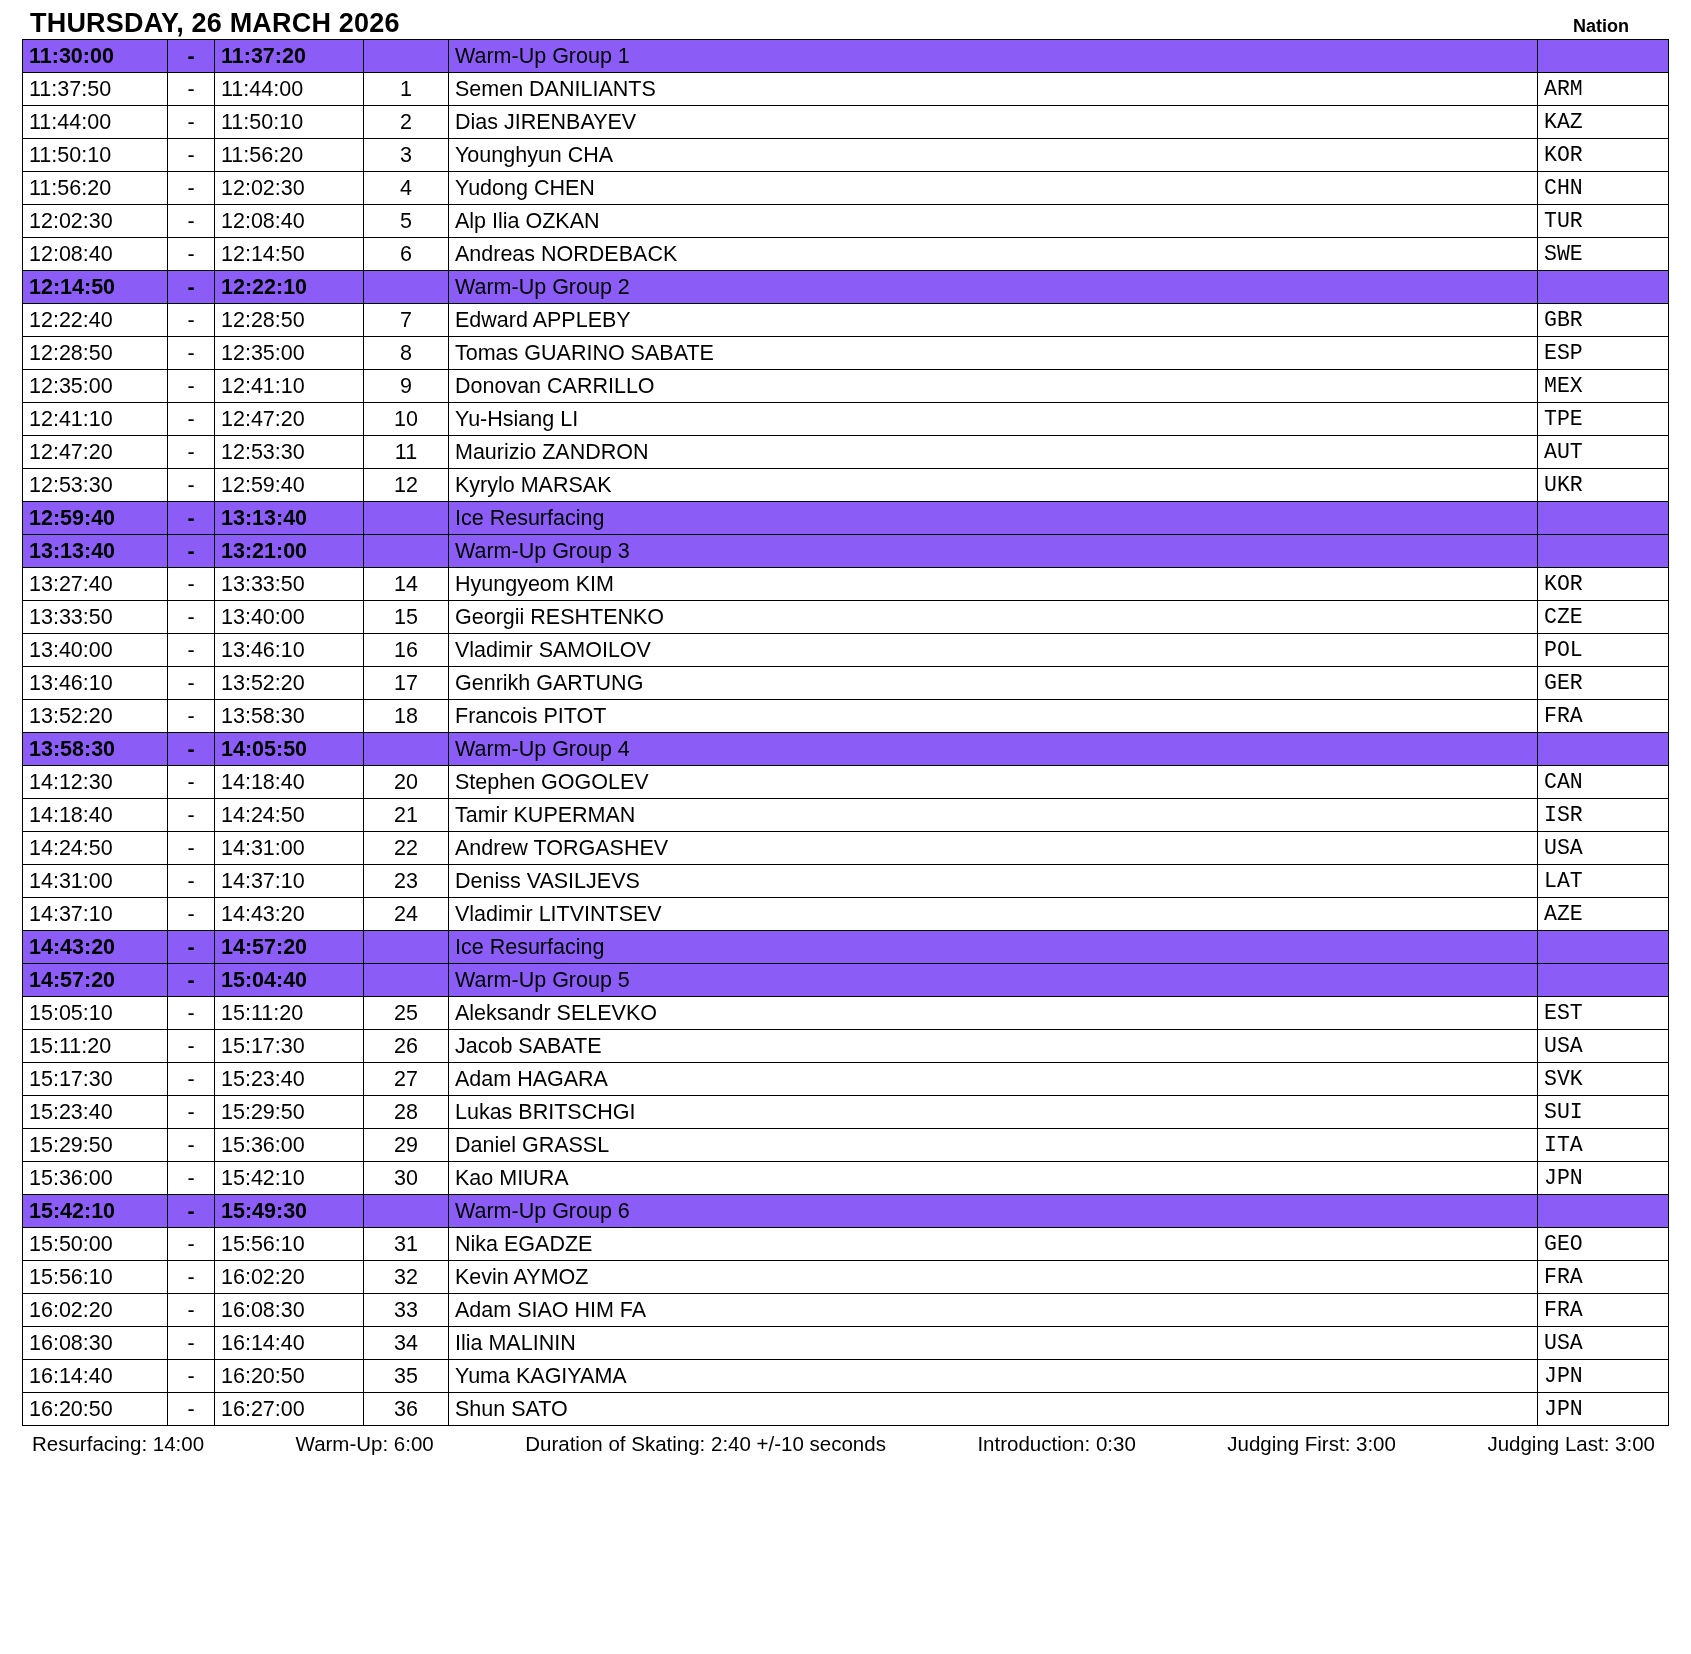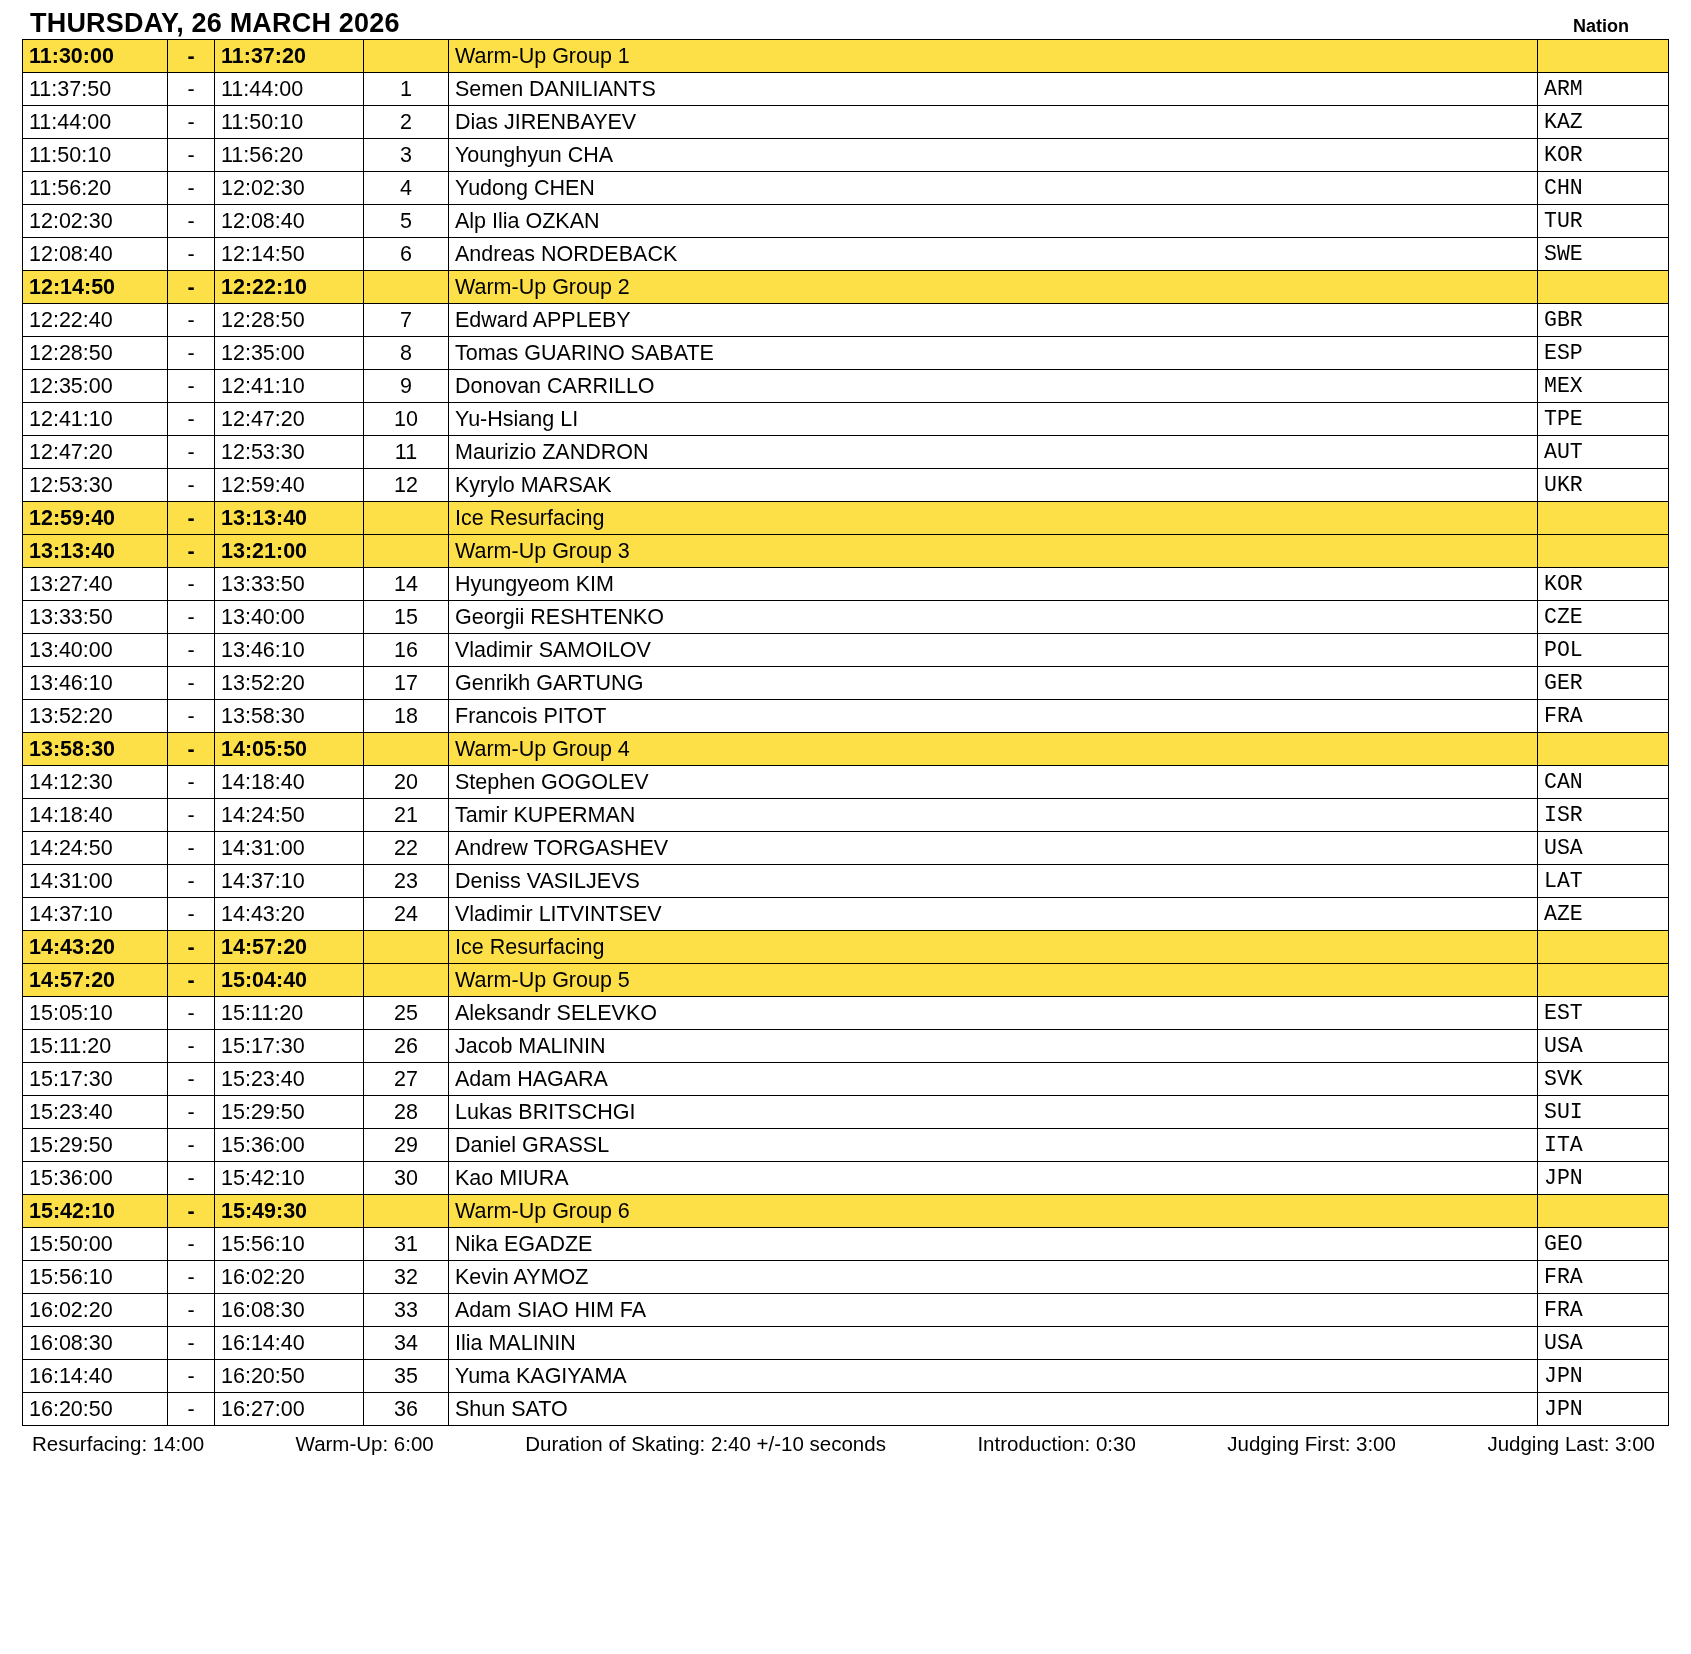--- a/index.html
+++ b/index.html
@@ -47,21 +47,21 @@
     white-space: nowrap;
     overflow: hidden;
   }
   .c-start { width: 132px; text-align: left; padding-left: 12px; }
   .c-dash  { width: 34px; text-align: center; }
   .c-end   { width: 136px; text-align: left; padding-left: 12px; }
   .c-num   { width: 72px; text-align: center; }
   .c-name  { text-align: left; padding-left: 16px; }
   .c-nation{ width: 118px; text-align: left; padding-left: 12px; font-family: Liberation Mono, monospace; }
   tr.group-row td {
-    background: #fde047;
+    background: #8b5cf6;
     font-weight: bold;
     margin-left: 21px;
   }
   tr.group-row td.c-name {
     font-weight: normal;
   }
   .footer {
     display: flex;
     justify-content: space-between;
     align-items: baseline;
@@ -320,21 +320,21 @@
           <td class="c-end">15:11:20</td>
           <td class="c-num">25</td>
           <td class="c-name">Aleksandr SELEVKO</td>
           <td class="c-nation">EST</td>
         </tr>
         <tr class="skater-row">
           <td class="c-start">15:11:20</td>
           <td class="c-dash">-</td>
           <td class="c-end">15:17:30</td>
           <td class="c-num">26</td>
-          <td class="c-name">Jacob MALININ</td>
+          <td class="c-name">Jacob SABATE</td>
           <td class="c-nation">USA</td>
         </tr>
         <tr class="skater-row">
           <td class="c-start">15:17:30</td>
           <td class="c-dash">-</td>
           <td class="c-end">15:23:40</td>
           <td class="c-num">27</td>
           <td class="c-name">Adam HAGARA</td>
           <td class="c-nation">SVK</td>
         </tr>

